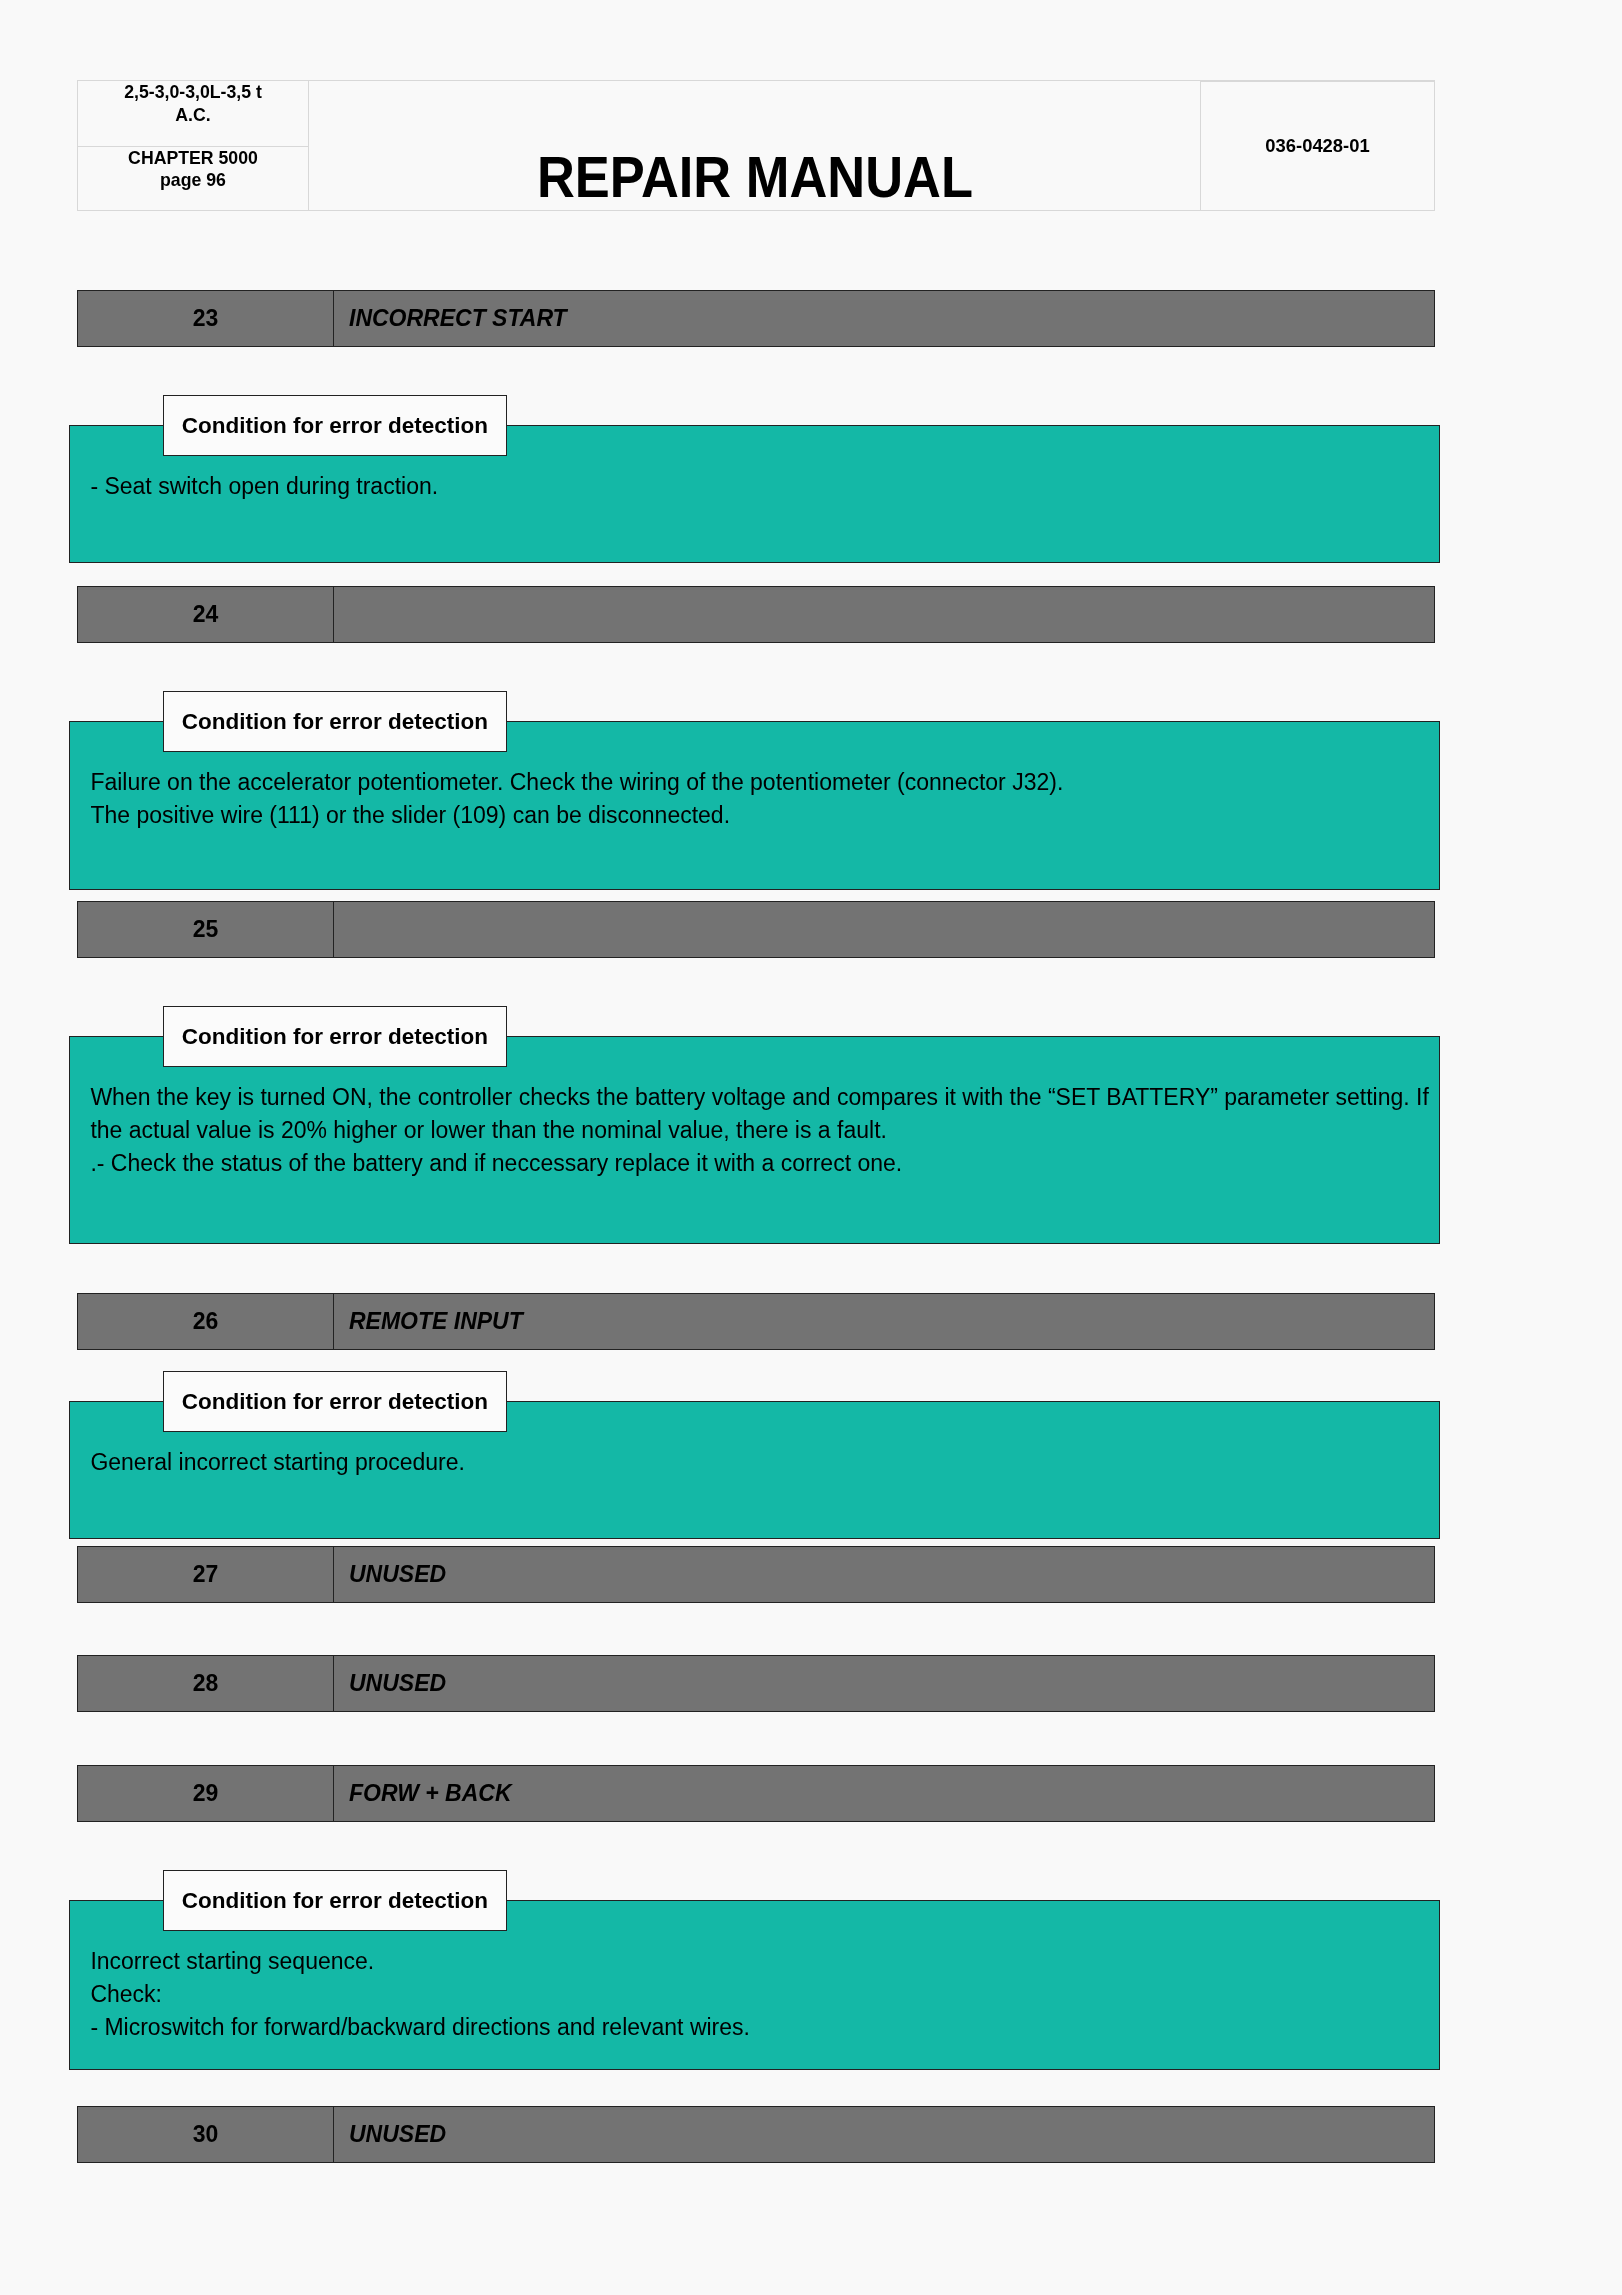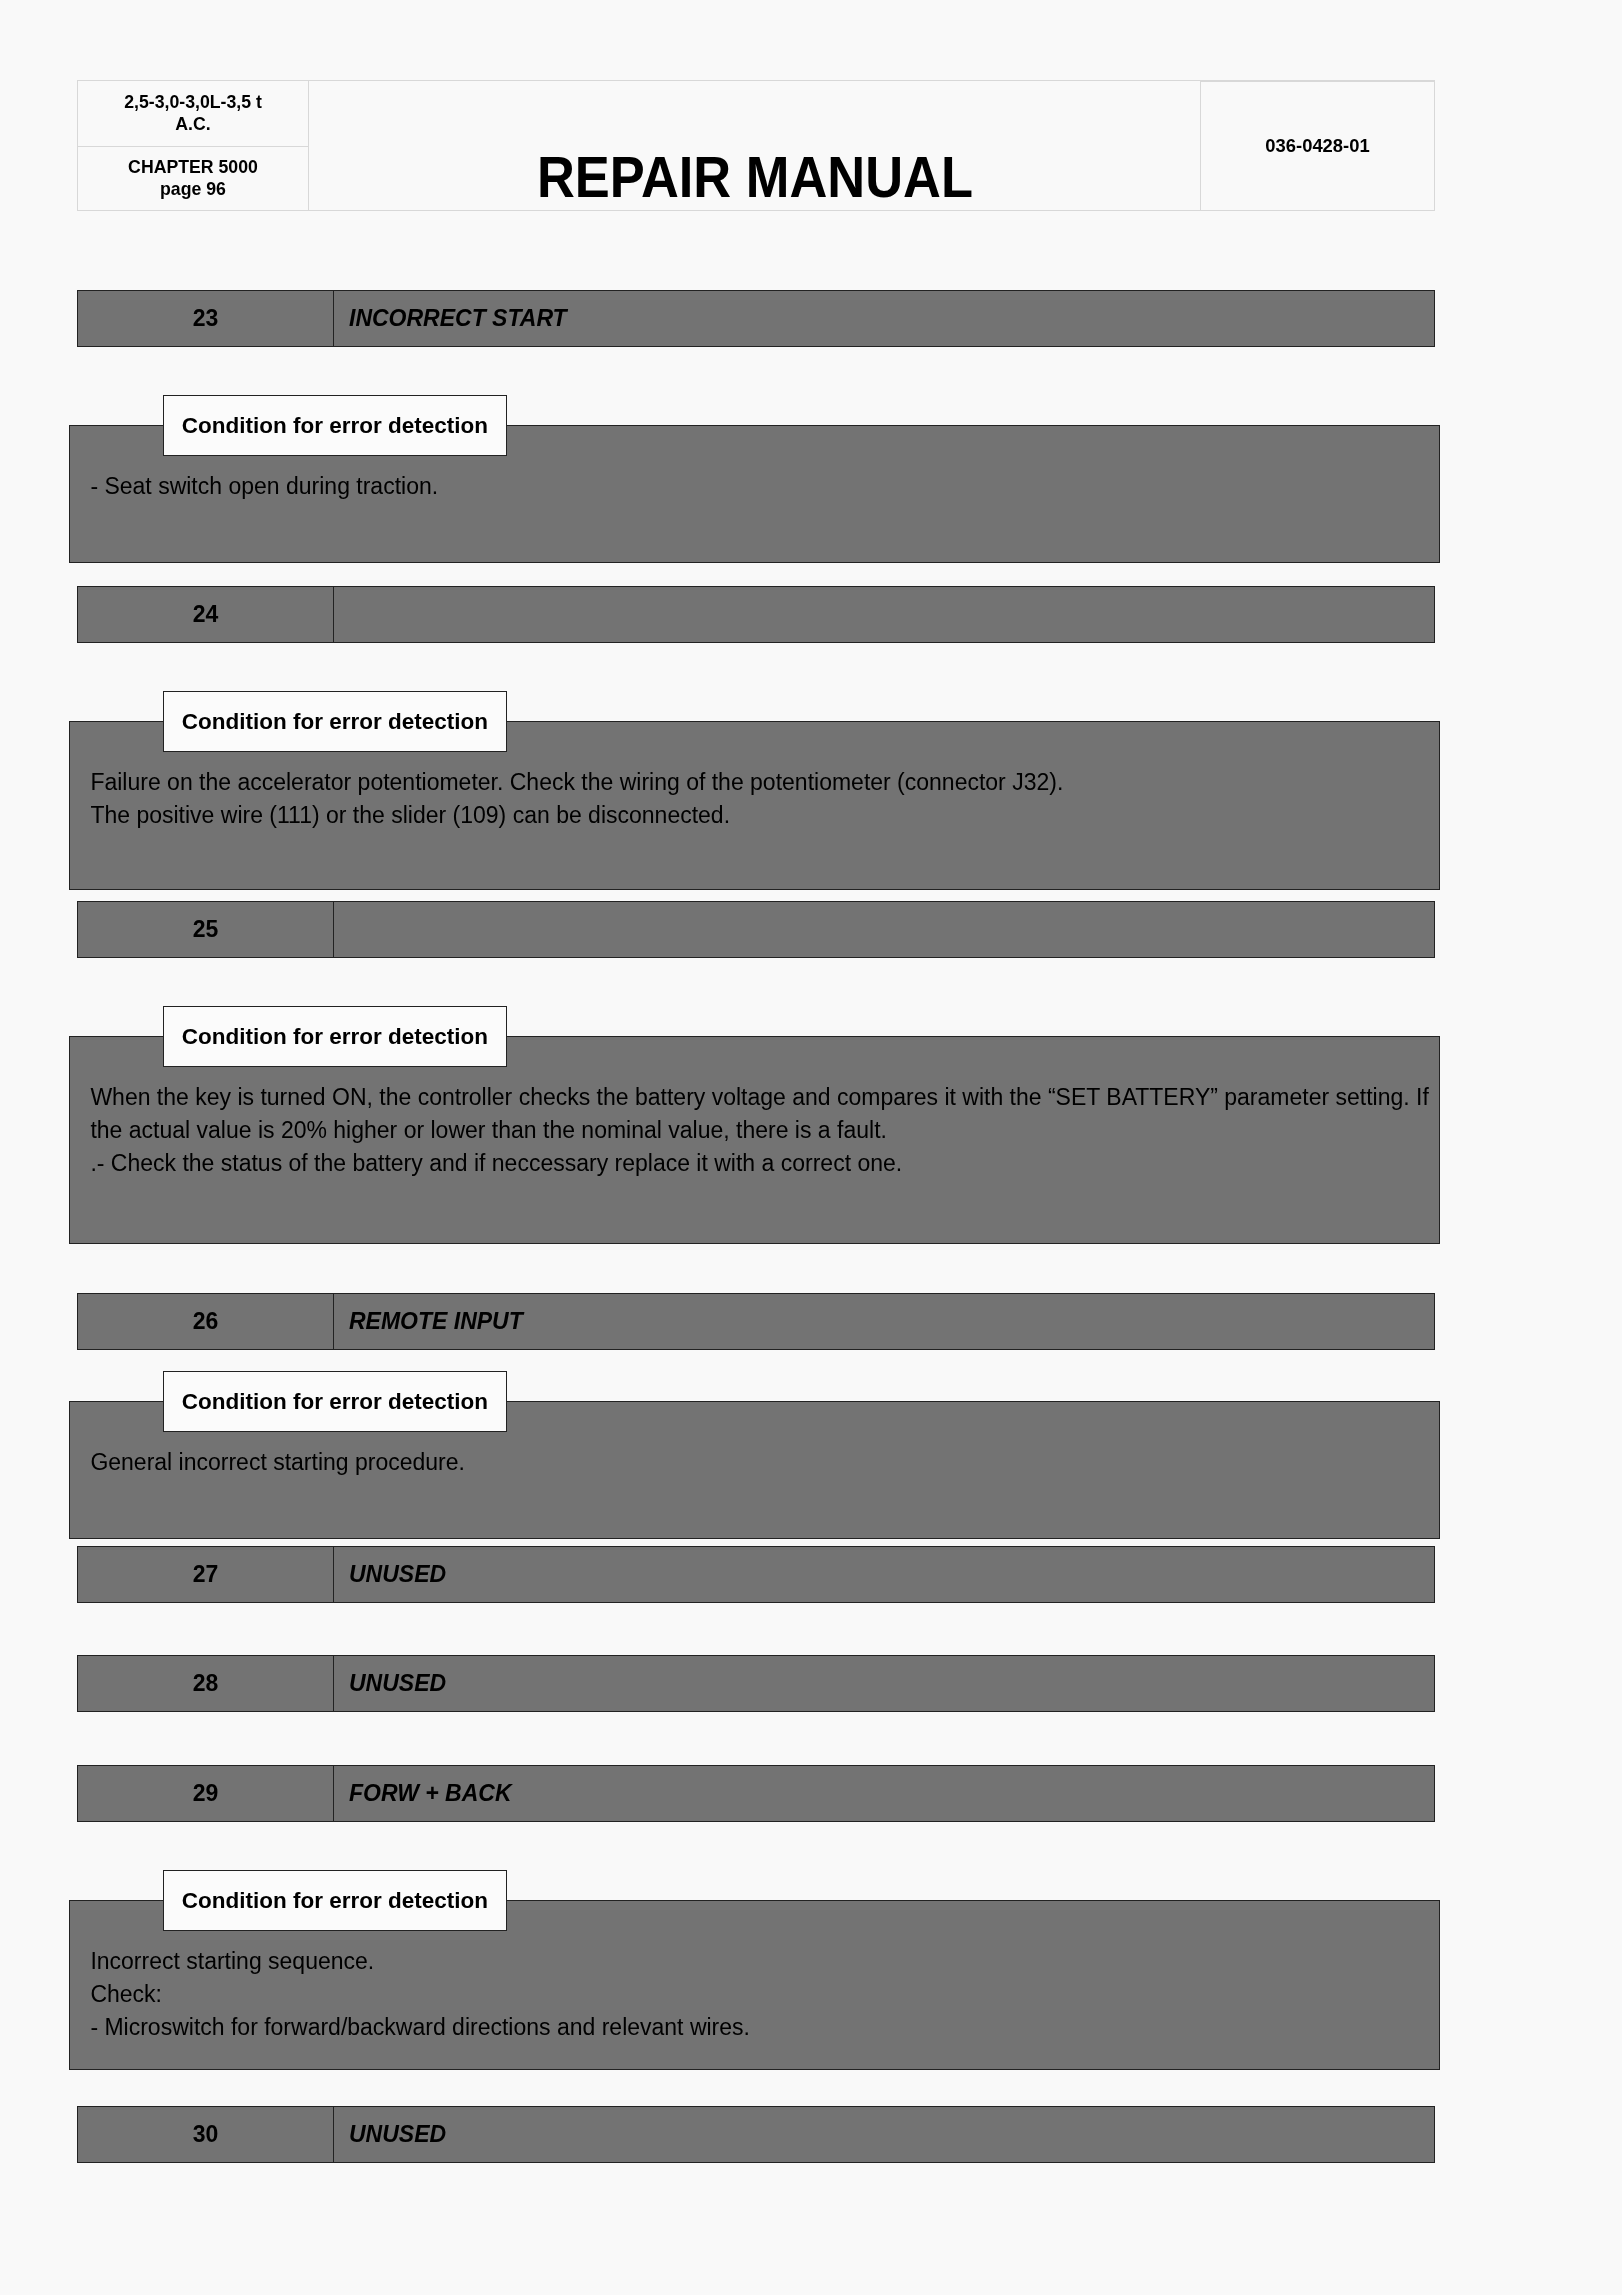--- a/index.html
+++ b/index.html
@@ -38,21 +38,20 @@
     display: flex;
     flex-direction: column;
     border: 0.7px solid #d8d8d8;
     box-sizing: border-box;
   }
   .hdr-left-top, .hdr-left-bot {
     flex: 1 1 50%;
     display: flex;
     flex-direction: column;
     align-items: center;
-    justify-content: center;
     text-align: center;
     font-weight: bold;
     font-size: 17.7px;
     line-height: 1.28;
     box-sizing: border-box;
   }
   .hdr-left-bot { border-top: 0.7px solid #d8d8d8; }
 
   .hdr-mid {
     flex: 1 1 auto;
@@ -124,21 +123,21 @@
     font-style: italic;
   }
 
   
   .cond-box {
     position: absolute;
     left: 69px;
     width: 1371px;
     border: 1.4px solid #222;
     box-sizing: border-box;
-    background: #737373;
+    background: #14b8a6;
   }
   .cond-legend {
     position: absolute;
     left: 93px;
     top: -31px;
     height: 61px;
     padding: 0 17.7px;
     border: 1.4px solid #222;
     background: #fbfbfb;
     box-sizing: border-box;

